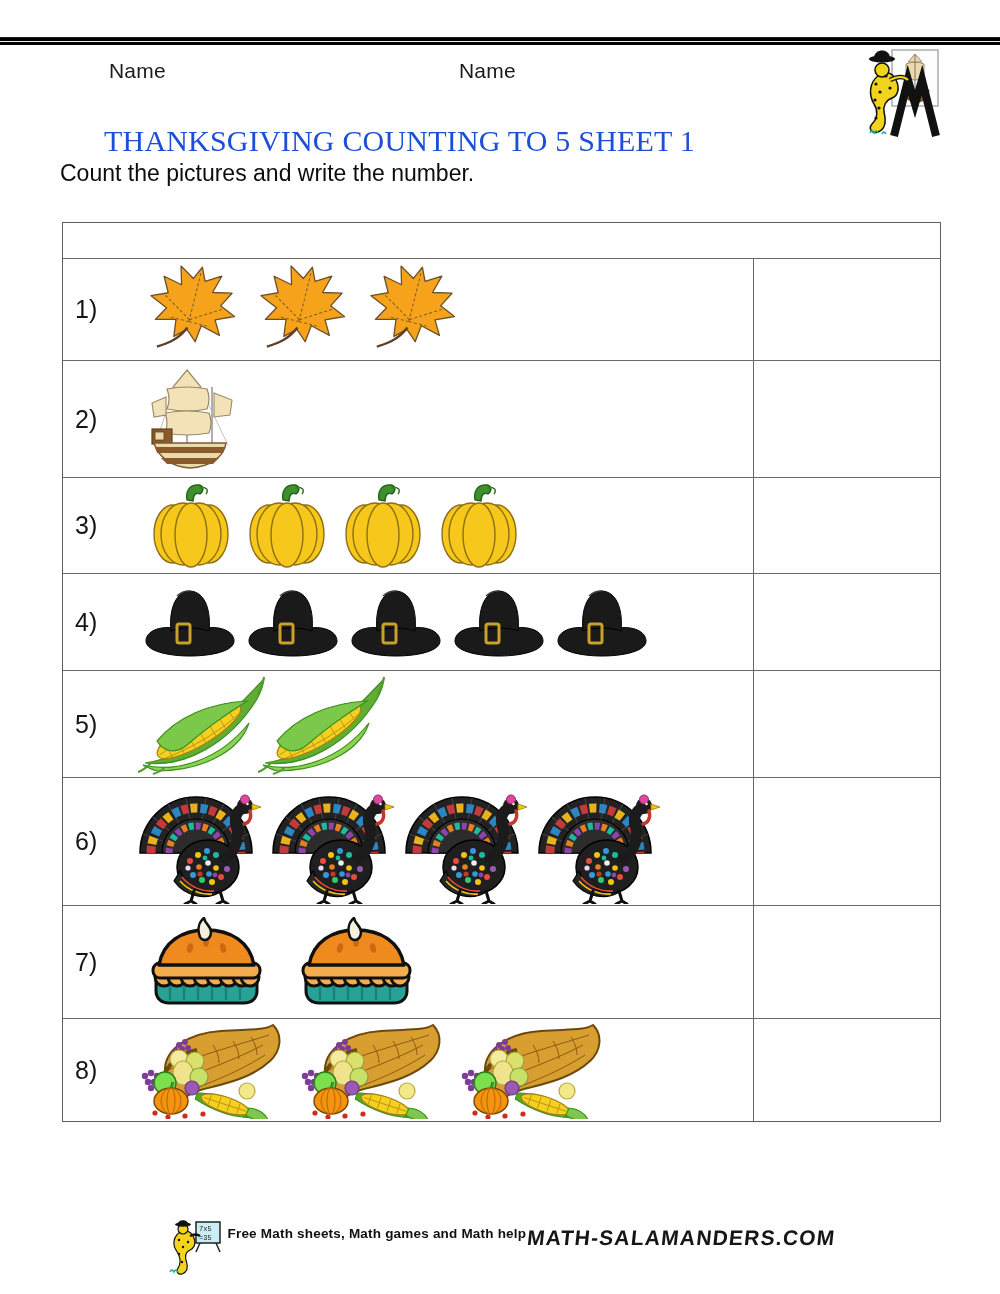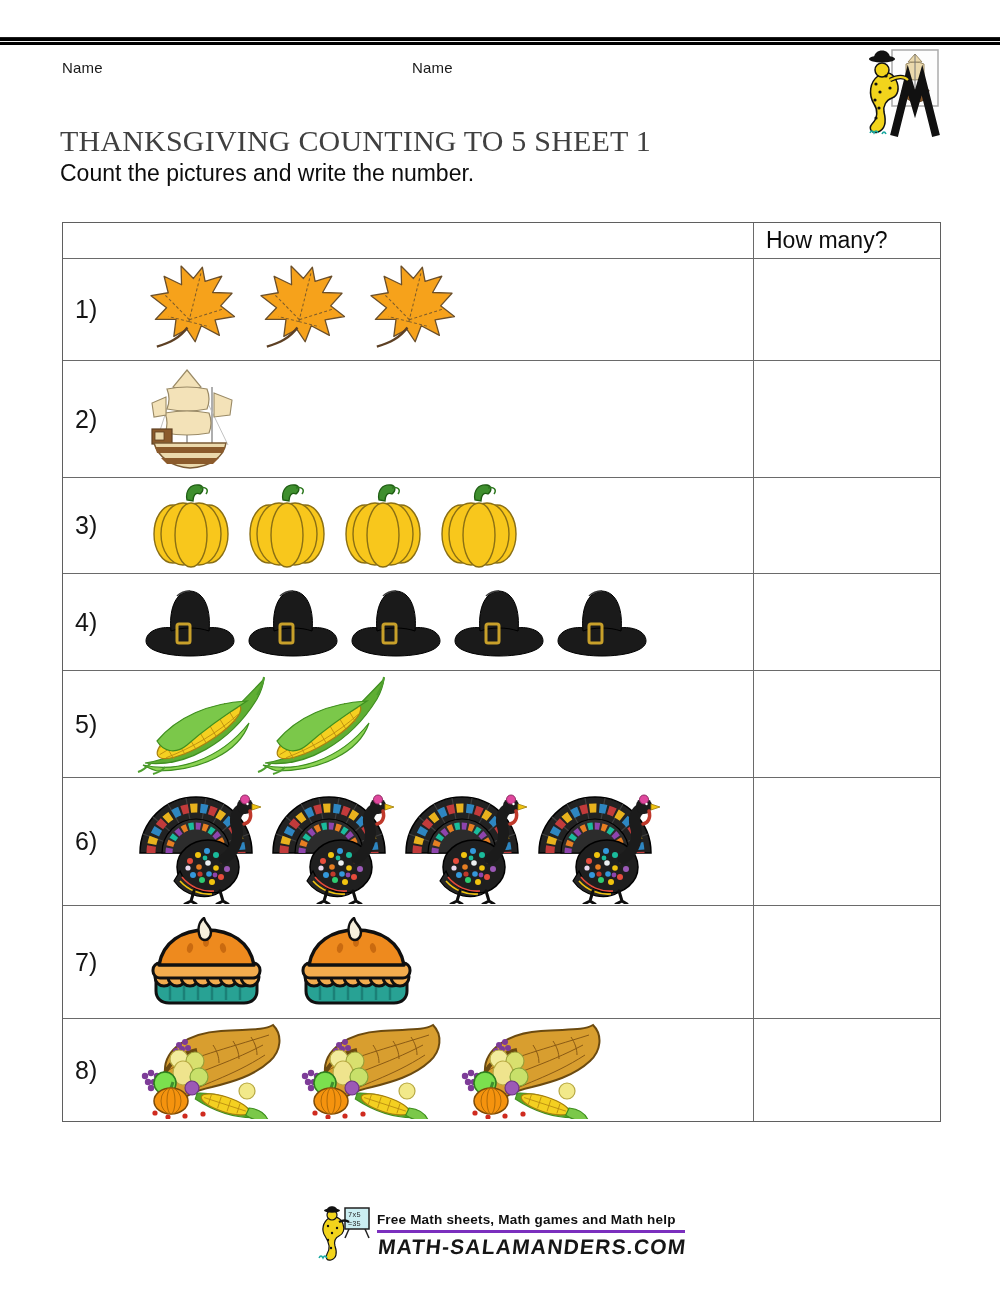--- a/index.html
+++ b/index.html
@@ -4,21 +4,21 @@
 <style>
   html,body{margin:0;padding:0;}
   body{
     width:1000px;height:1294px;position:relative;background:#ffffff;
     font-family:"Liberation Sans", sans-serif;color:#111;overflow:hidden;
   }
   .topbar{
     position:absolute;left:0;top:37px;width:1000px;height:8px;
     background:linear-gradient(to bottom,#3a3a3a 0,#000 1px,#000 3.5px,#f2f2f2 4px,#f2f2f2 4.5px,#000 5px,#000 8px);
   }
-  .fieldlabel{position:absolute;top:59px;font-size:15px;color:#1a1a1a;letter-spacing:.2px;}
+  .fieldlabel{position:absolute;top:59px;font-size:21px;color:#1a1a1a;letter-spacing:.2px;margin-left:47px;}
   .name-label{left:62px;}
   .date-label{left:412px;}
   .corner-logo{position:absolute;left:858px;top:46px;}
   .title{
     position:absolute;left:60px;top:124px;
     font-family:"Liberation Serif", serif;font-size:30px;font-weight:400;
     letter-spacing:.2px;
   }
   .instruction{position:absolute;left:60px;top:160px;font-size:23px;color:#0d0d0d;}
   .sheet{
@@ -43,22 +43,22 @@
   .pic-turkey{margin-right:-2px;}
   .pic-pie{margin-right:17px;}
   .pic-cornucopia{margin-right:8px;}
   .ml-r1 .pics{margin-left:4px;} .ml-r2 .pics{margin-left:7px;} .ml-r3 .pics{margin-left:12px;}
   .ml-r4 .pics{margin-left:7px;} .ml-r5 .pics{margin-left:2px;} .ml-r6 .pics{margin-left:-5px;}
   .ml-r7 .pics{margin-left:7px;} .ml-r8 .pics{margin-left:2px;}
   .footer{
     position:absolute;top:1206px;left:0;width:1000px;
     display:flex;justify-content:center;align-items:flex-start;
   }
-  .footer-inner{display:flex;align-items:flex-start;}
-  .footer-textcol{display:flex;flex-direction:column;margin-left:4px;margin-top:6px;}
+  .footer-inner{display:flex;align-items:flex-start;margin-top:14px;}
+  .footer-textcol{display:flex;margin-left:4px;margin-top:6px;}
   .footer-tagline{font-size:13.5px;font-weight:700;color:#101010;letter-spacing:.2px;}
   .footer-rule{height:3px;background:#7B2FBE;margin:3px 0 2px 0;}
   .footer-site{
     font-size:21px;font-weight:700;color:#161616;letter-spacing:1.2px;
     transform:skewX(-6deg);transform-origin:left bottom;
   }
 </style>
 </head>
 <body>
 
@@ -87,27 +87,26 @@
         <circle cx="17" cy="54" r="1.6"></circle>
       <circle cx="21" cy="62" r="1.6"></circle>
         <circle cx="18" cy="72" r="1.6"></circle>
         <circle cx="32" cy="42" r="1.6"></circle>
       <circle cx="28" cy="30" r="1.6"></circle>
     </g>
     <path d="M12,87 q2,-4 4,0 q2,-4 4,0 M24,88 q2,-4 4,0" fill="none" stroke="#18A8A0" stroke-width="1.6"></path>
   </svg>
 </div>
 
-<div class="title" style="color: #404040;">THANKSGIVING COUNTING TO 5 SHEET 1</div>
+<div class="title" style="color: #1d4ed8; margin-left: 44px;">THANKSGIVING COUNTING TO 5 SHEET 1</div>
 <div class="instruction">Count the pictures and write the number.</div>
 
 <div class="sheet">
   <div class="t-row t-head">
     <div class="c-main"></div>
-    <div class="c-ans">How many?</div>
   </div>
 
   <div class="t-row h-r1 ml-r1">
     <div class="c-main">
         <span class="num">1)</span>
         <span class="pics">
 <span class="pic pic-leaf">
 <svg width="106" height="92" viewBox="0 0 106 92">
   <g transform="rotate(14 55 45)">
     <path d="M55,2 L61,15 L76,6 L71,24 L90,20 L82,35 L98,42 L80,50 L88,64 L68,59 L66,76 L55,66 L44,76 L42,59 L22,64 L30,50 L12,42 L28,35 L20,20 L39,24 L34,6 L49,15 Z" fill="#F6A21B" stroke="#6B4F2A" stroke-width="1.3" stroke-linejoin="round"></path>

